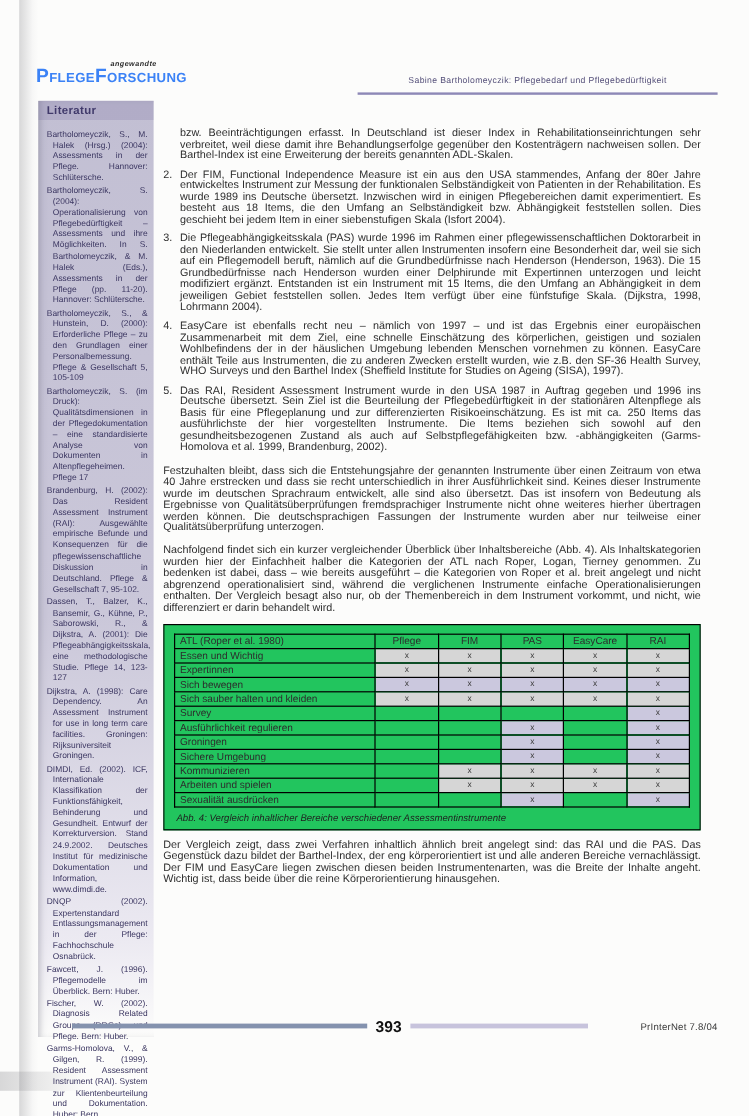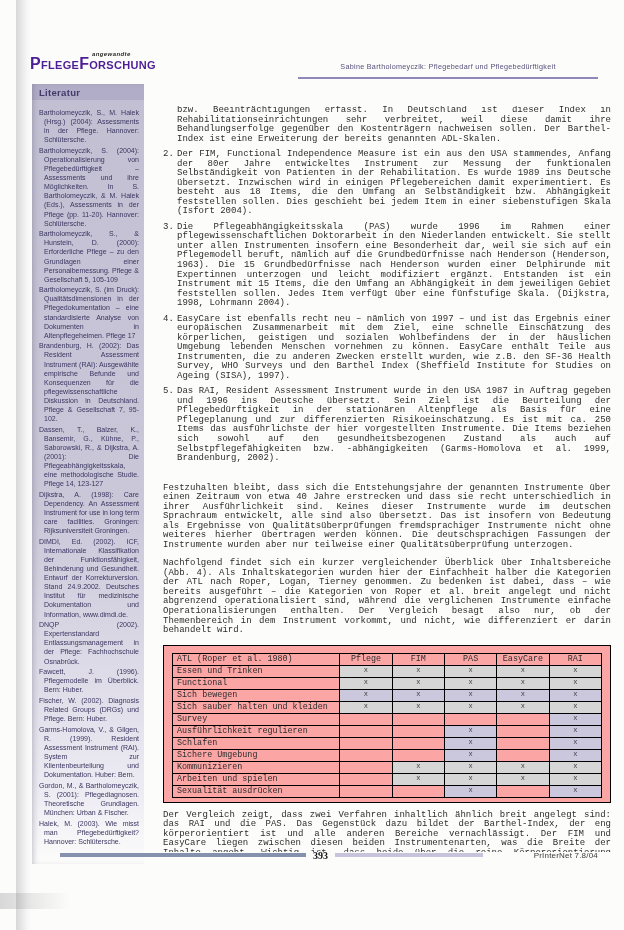--- a/index.html
+++ b/index.html
@@ -13,60 +13,60 @@
     background:#fcfcfb; position:relative; overflow:hidden;
     font-family:"Liberation Sans", sans-serif; color:#2d2d2d;
   }
   
   .edge-left{position:absolute; left:16px; top:0; width:16px; height:100%;
     background:linear-gradient(to right, rgba(120,120,125,.28), rgba(200,200,205,.10) 70%, transparent);}
   .edge-bottom{position:absolute; left:0; top:893px; width:70px; height:16px;
     background:linear-gradient(to right, rgba(130,130,135,.30), transparent);}
   
   .logo{position:absolute; left:30px; top:56px; line-height:1;}
-  .logo-main{font-variant:small-caps; font-weight:bold; font-size:16px; letter-spacing:.3px; color:#4c1d95;}
+  .logo-main{font-variant:small-caps; font-weight:bold; font-size:16px; letter-spacing:.3px; color:#3b82f6;}
   .logo-top{position:absolute; top:-5px; left:62px; font-size:6px; font-weight:bold; font-style:italic;
     letter-spacing:.4px; color:#2b2b2b;}
   .running-head{position:absolute; left:298px; right:26px; top:62px; text-align:center;
     font-size:7.2px; letter-spacing:.3px; color:#55507a;
     border-bottom:2px solid var(--accent); padding-bottom:6px;}
   
-  .sidebar{position:absolute; left:32px; top:84px; width:112px; height:780px;
+  .sidebar{position:absolute; left:32px; top:84px; width:96px; height:780px;
     background:linear-gradient(180deg, var(--sidebar-top) 0%, var(--sidebar-mid) 55%, var(--sidebar-bot) 90%, rgba(236,234,242,0) 100%);
     box-shadow:inset 4px 0 6px -3px rgba(80,80,100,.35);}
   .sidebar h2{font-size:9.5px; font-weight:bold; color:#413a6b; padding:3px 7px 2px 7px;
     background:rgba(95,85,140,.17); letter-spacing:.3px;}
   .refs{padding:8px 5px 0 7px; font-size:7px; line-height:1.3; color:var(--ref-ink);
     text-align:justify; hyphens:auto;}
   .ref{text-indent:-5px; padding-left:5px; margin-bottom:1.5px;}
   
-  .main{position:absolute; left:163px; top:106px; width:448px; bottom:78px;
-    font-size:9px; line-height:1.06; text-align:justify; hyphens:auto; overflow:hidden;font-family:Liberation Mono, monospace;}
+  .main{position:absolute; left:136px; top:106px; width:448px; bottom:78px;
+    font-size:9px; line-height:1.06; text-align:justify; hyphens:auto; overflow:hidden;}
   .cont{padding-left:14px; margin-bottom:6px;}
   .li{display:flex; margin-bottom:6px;}
   .num{flex:0 0 14px;}
   .itxt{flex:1; text-align:justify;}
-  .paras{margin-top:20px;}
+  .paras{margin-top:10px;}
   .para{margin-bottom:9px; text-align:justify;}
   
-  .figure{border:1.5px solid #000; padding:7px 8px 4px 8px; margin:1px 0 8px 0; background:#fca5a5;}
+  .figure{border:1.5px solid #000; padding:7px 8px 4px 8px; margin:1px 0 8px 0; background:#22c55e;}
   table{width:100%; border-collapse:collapse; font-size:8.4px; table-layout:fixed;}
   col.c0{width:39%;}
   th,td{border:1px solid #000; padding:1px 4px; height:12px; overflow:hidden; white-space:nowrap;}
   th{font-weight:normal;}
   .cc{text-align:center;}
   .lc{text-align:left;}
   td.cc{font-size:7px; color:#3c3c3c;}
   .caption{font-style:italic; font-size:8px; margin-top:5px; padding-left:2px; color:#1f1f1f;}
   .closing{text-align:justify;}
   
   .footer{position:absolute; left:60px; right:26px; top:849px; height:12px;
     display:flex; align-items:center;}
   .fline1{height:4px; background:var(--line-blue); flex:0 0 246px; margin-right:7px;}
-  .pagenum{font-weight:bold; font-size:10px; color:#111; margin-right:7px;font-family:Liberation Serif, serif;}
+  .pagenum{font-weight:bold; font-size:13px; color:#111; margin-right:7px;}
   .fline2{height:4px; background:var(--line-lav); flex:0 0 148px;}
   .fspacer{flex:1;}
   .journal{font-size:8px; color:#3a3a3a; letter-spacing:.2px;}
 </style>
 </head>
 <body>
 
 <div class="edge-left"></div>
 <div class="edge-bottom"></div>
 
@@ -138,29 +138,29 @@
             <th class="lc">ATL (Roper et al. 1980)</th>
             <th class="cc">Pflege</th>
             <th class="cc">FIM</th>
             <th class="cc">PAS</th>
             <th class="cc">EasyCare</th>
             <th class="cc">RAI</th>
           </tr>
         </thead>
       <tbody>
           <tr>
-            <td class="lc">Essen und Trinken</td>
-            <td class="cc" style="background: rgb(214, 214, 214);">x</td>
-            <td class="cc" style="background: rgb(214, 214, 214);">x</td>
-            <td class="cc" style="background: rgb(214, 214, 214);">x</td>
-            <td class="cc" style="background: rgb(214, 214, 214);">x</td>
-            <td class="cc" style="background: rgb(214, 214, 214);">x</td>
-          </tr>
-          <tr>
-            <td class="lc">Functional</td>
+            <td class="lc">Essen und Wichtig</td>
+            <td class="cc" style="background: rgb(214, 214, 214);">x</td>
+            <td class="cc" style="background: rgb(214, 214, 214);">x</td>
+            <td class="cc" style="background: rgb(214, 214, 214);">x</td>
+            <td class="cc" style="background: rgb(214, 214, 214);">x</td>
+            <td class="cc" style="background: rgb(214, 214, 214);">x</td>
+          </tr>
+          <tr>
+            <td class="lc">Expertinnen</td>
             <td class="cc" style="background: rgb(214, 214, 214);">x</td>
             <td class="cc" style="background: rgb(214, 214, 214);">x</td>
             <td class="cc" style="background: rgb(214, 214, 214);">x</td>
             <td class="cc" style="background: rgb(214, 214, 214);">x</td>
             <td class="cc" style="background: rgb(214, 214, 214);">x</td>
           </tr>
           <tr>
             <td class="lc">Sich bewegen</td>
             <td class="cc" style="background: rgb(203, 200, 222);">x</td>
             <td class="cc" style="background: rgb(203, 200, 222);">x</td>
@@ -186,21 +186,21 @@
           </tr>
           <tr>
             <td class="lc">Ausführlichkeit regulieren</td>
             <td class="cc"></td>
             <td class="cc"></td>
             <td class="cc" style="background: rgb(203, 200, 222);">x</td>
             <td class="cc"></td>
             <td class="cc" style="background: rgb(203, 200, 222);">x</td>
           </tr>
           <tr>
-            <td class="lc">Schlafen</td>
+            <td class="lc">Groningen</td>
             <td class="cc"></td>
             <td class="cc"></td>
             <td class="cc" style="background: rgb(203, 200, 222);">x</td>
             <td class="cc"></td>
             <td class="cc" style="background: rgb(203, 200, 222);">x</td>
           </tr>
           <tr>
             <td class="lc">Sichere Umgebung</td>
             <td class="cc"></td>
             <td class="cc"></td>
@@ -227,20 +227,21 @@
           <tr>
             <td class="lc">Sexualität ausdrücken</td>
             <td class="cc"></td>
             <td class="cc"></td>
             <td class="cc" style="background: rgb(203, 200, 222);">x</td>
             <td class="cc"></td>
             <td class="cc" style="background: rgb(203, 200, 222);">x</td>
           </tr>
         </tbody>
     </table>
+    <div class="caption">Abb. 4: Vergleich inhaltlicher Bereiche verschiedener Assessmentinstrumente</div>
   </div>
 
   <p class="closing">Der Vergleich zeigt, dass zwei Verfahren inhaltlich ähnlich breit angelegt sind: das RAI und die PAS. Das Gegenstück dazu bildet der Barthel-Index, der eng körperorientiert ist und alle anderen Bereiche vernachlässigt. Der FIM und EasyCare liegen zwischen diesen beiden Instrumentenarten, was die Breite der Inhalte angeht. Wichtig ist, dass beide über die reine Körperorientierung hinausgehen.</p>
 </main>
 
 <footer class="footer">
   <div class="fline1"></div>
   <span class="pagenum">393</span>
   <div class="fline2"></div>
   <div class="fspacer"></div>

